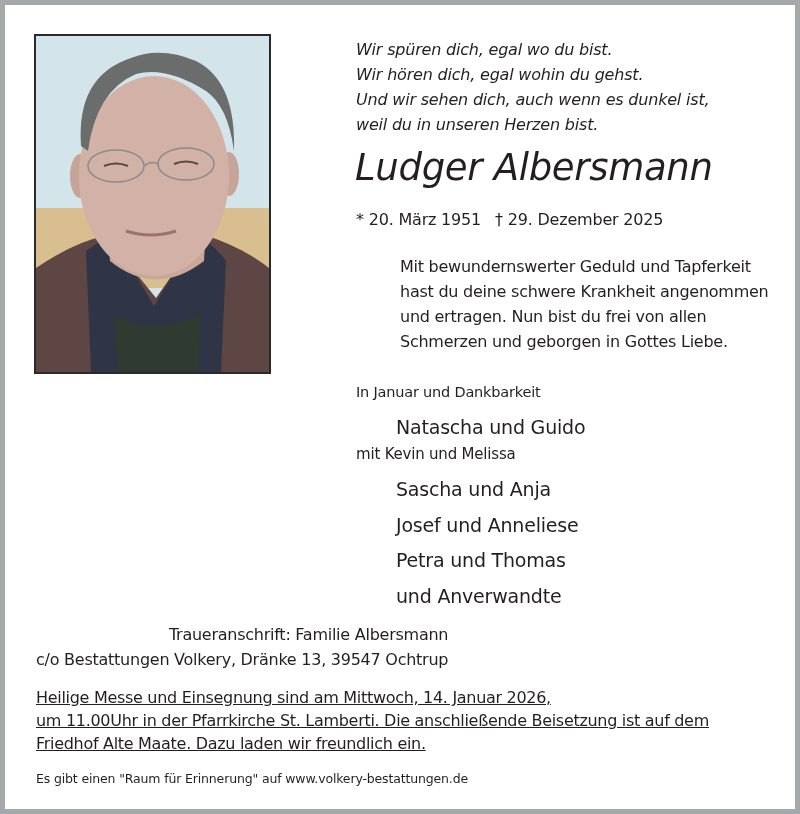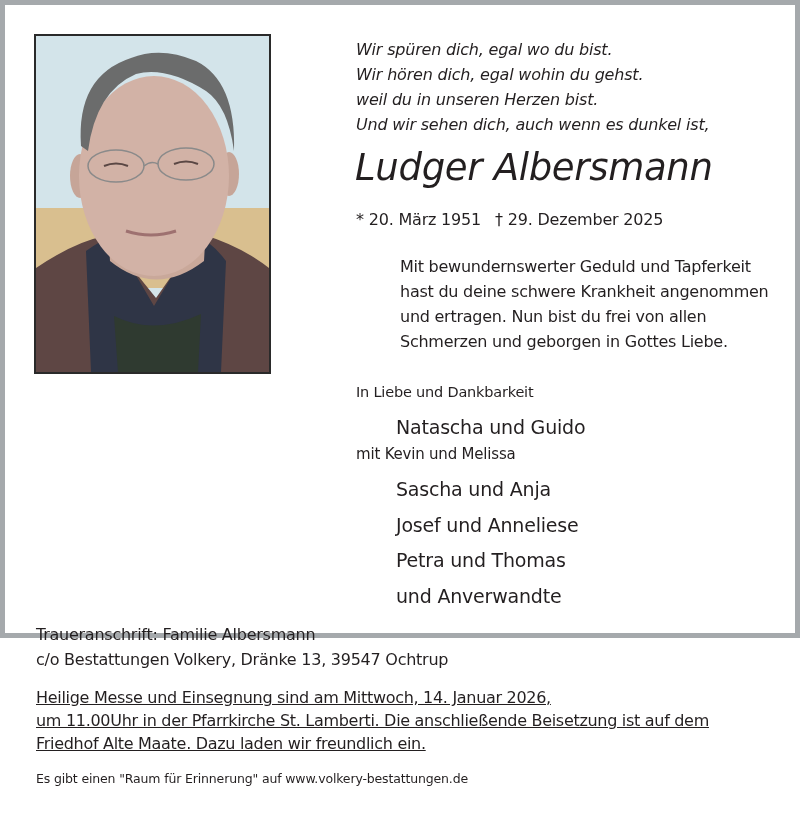--- a/index.html
+++ b/index.html
@@ -4,21 +4,21 @@
   <style>
     html, body { margin: 0; padding: 0; }
     body {
       width: 800px; height: 814px; overflow: hidden;
       background: #ffffff;
       font-family: "DejaVu Sans", sans-serif;
       color: #231f20;
     }
     .frame {
       position: absolute; left: 0; top: 0;
-      width: 800px; height: 638px;
+      width: 800px; height: 814px;
       box-sizing: border-box;
       border: 5px solid #a5a9ac;
       border-right-width: 5px; border-bottom-width: 5px;
       background: #fff;
     }
     .photo {
       position: absolute; left: 29px; top: 29px;
       width: 233px; height: 336px;
       border: 2px solid #2a2a2a;
       overflow: hidden;
@@ -43,21 +43,21 @@
     .tribute {
       left: 351px; top: 249px;
       font-size: 16px; line-height: 25px; letter-spacing: -0.25px; margin-left: 44px;
     }
     .tribute div { white-space: nowrap; }
     .signoff { left: 351px; top: 377px; font-size: 14.5px; line-height: 20px; letter-spacing: -0.2px; }
     .mourner { left: 351px; font-size: 19px; line-height: 24px; letter-spacing: -0.2px; margin-left: 40px; }
     .mourner-sub { left: 351px; top: 439px; font-size: 15px; line-height: 20px; letter-spacing: -0.2px; }
     .addr {
       left: 31px; top: 617px;
-      font-size: 16px; line-height: 25px; letter-spacing: -0.25px;
+      font-size: 16px; line-height: 25px; letter-spacing: -0.25px; text-align: right;
     }
     .addr div { white-space: nowrap; }
     .service {
       left: 31px; top: 681px;
       font-size: 16px; line-height: 23px; letter-spacing: -0.3px;
     }
     .service div { white-space: nowrap; text-decoration: underline; }
     .footer { left: 31px; top: 765px; font-size: 12.5px; line-height: 18px; letter-spacing: -0.15px; }
   </style>
 </head>
@@ -94,38 +94,38 @@
       <path d="M68 130 Q80 125 92 130" stroke="#5a4744" stroke-width="2" fill="none"></path>
       <path d="M138 128 Q150 123 162 128" stroke="#5a4744" stroke-width="2" fill="none"></path>
 
       <path d="M90 195 Q115 203 140 195" stroke="#9e7170" stroke-width="3" fill="none"></path>
     </svg>
   </div>
 
   <div class="abs poem">
     <div>Wir spüren dich, egal wo du bist.</div>
     <div>Wir hören dich, egal wohin du gehst.</div>
+    <div>Und wir sehen dich, auch wenn es dunkel ist,</div>
     <div>weil du in unseren Herzen bist.</div>
-    <div>Und wir sehen dich, auch wenn es dunkel ist,</div>
   </div>
 
   <div class="abs name">Ludger Albersmann</div>
 
   <div class="abs dates">
     <span>* 20. März 1951</span><span class="sep"></span><span>† 29. Dezember 2025</span>
   </div>
 
   <div class="abs tribute">
     <div>Mit bewundernswerter Geduld und Tapferkeit</div>
     <div>hast du deine schwere Krankheit angenommen</div>
     <div>und ertragen. Nun bist du frei von allen</div>
     <div>Schmerzen und geborgen in Gottes Liebe.</div>
   </div>
 
-  <div class="abs signoff">In Liebe und Dankbarkeit</div>
+  <div class="abs signoff">In Januar und Dankbarkeit</div>
 
   <div class="abs mourner" style="top:410px;">Natascha und Guido</div>
   <div class="abs mourner-sub">mit Kevin und Melissa</div>
   <div class="abs mourner" style="top:472px;">Sascha und Anja</div>
   <div class="abs mourner" style="top:508px;">Josef und Anneliese</div>
   <div class="abs mourner" style="top:543px;">Petra und Thomas</div>
   <div class="abs mourner" style="top:579px;">und Anverwandte</div>
 
   <div class="abs addr">
     <div>Traueranschrift: Familie Albersmann</div>

